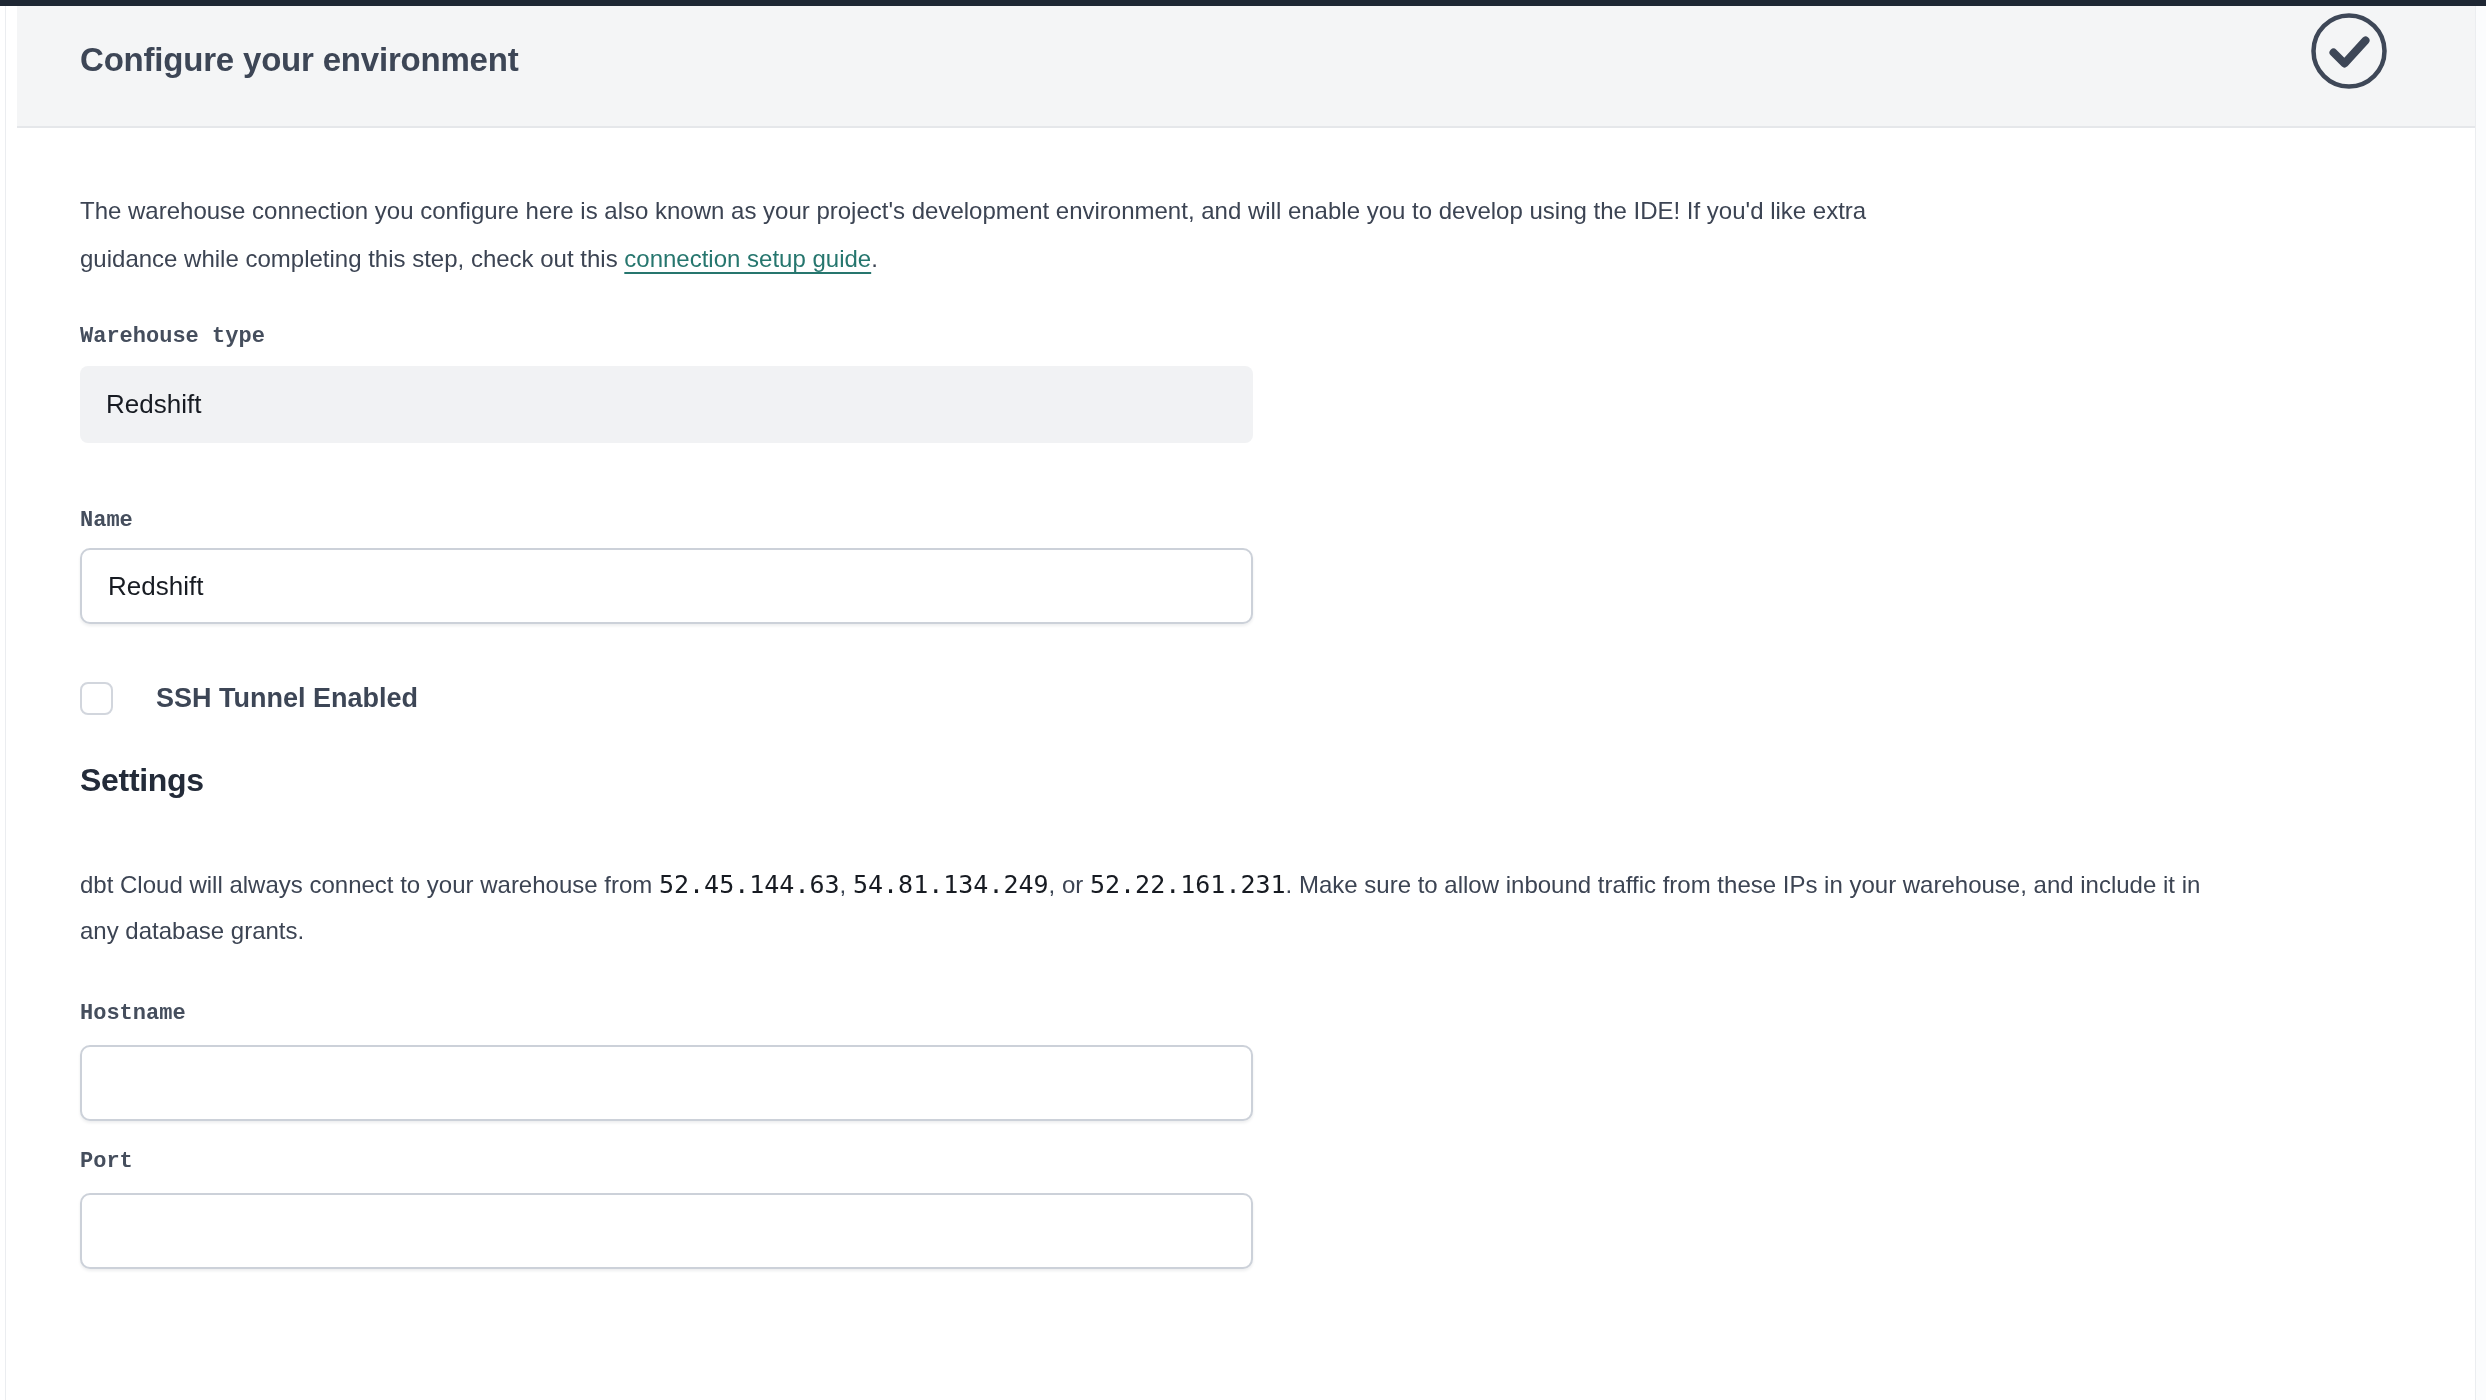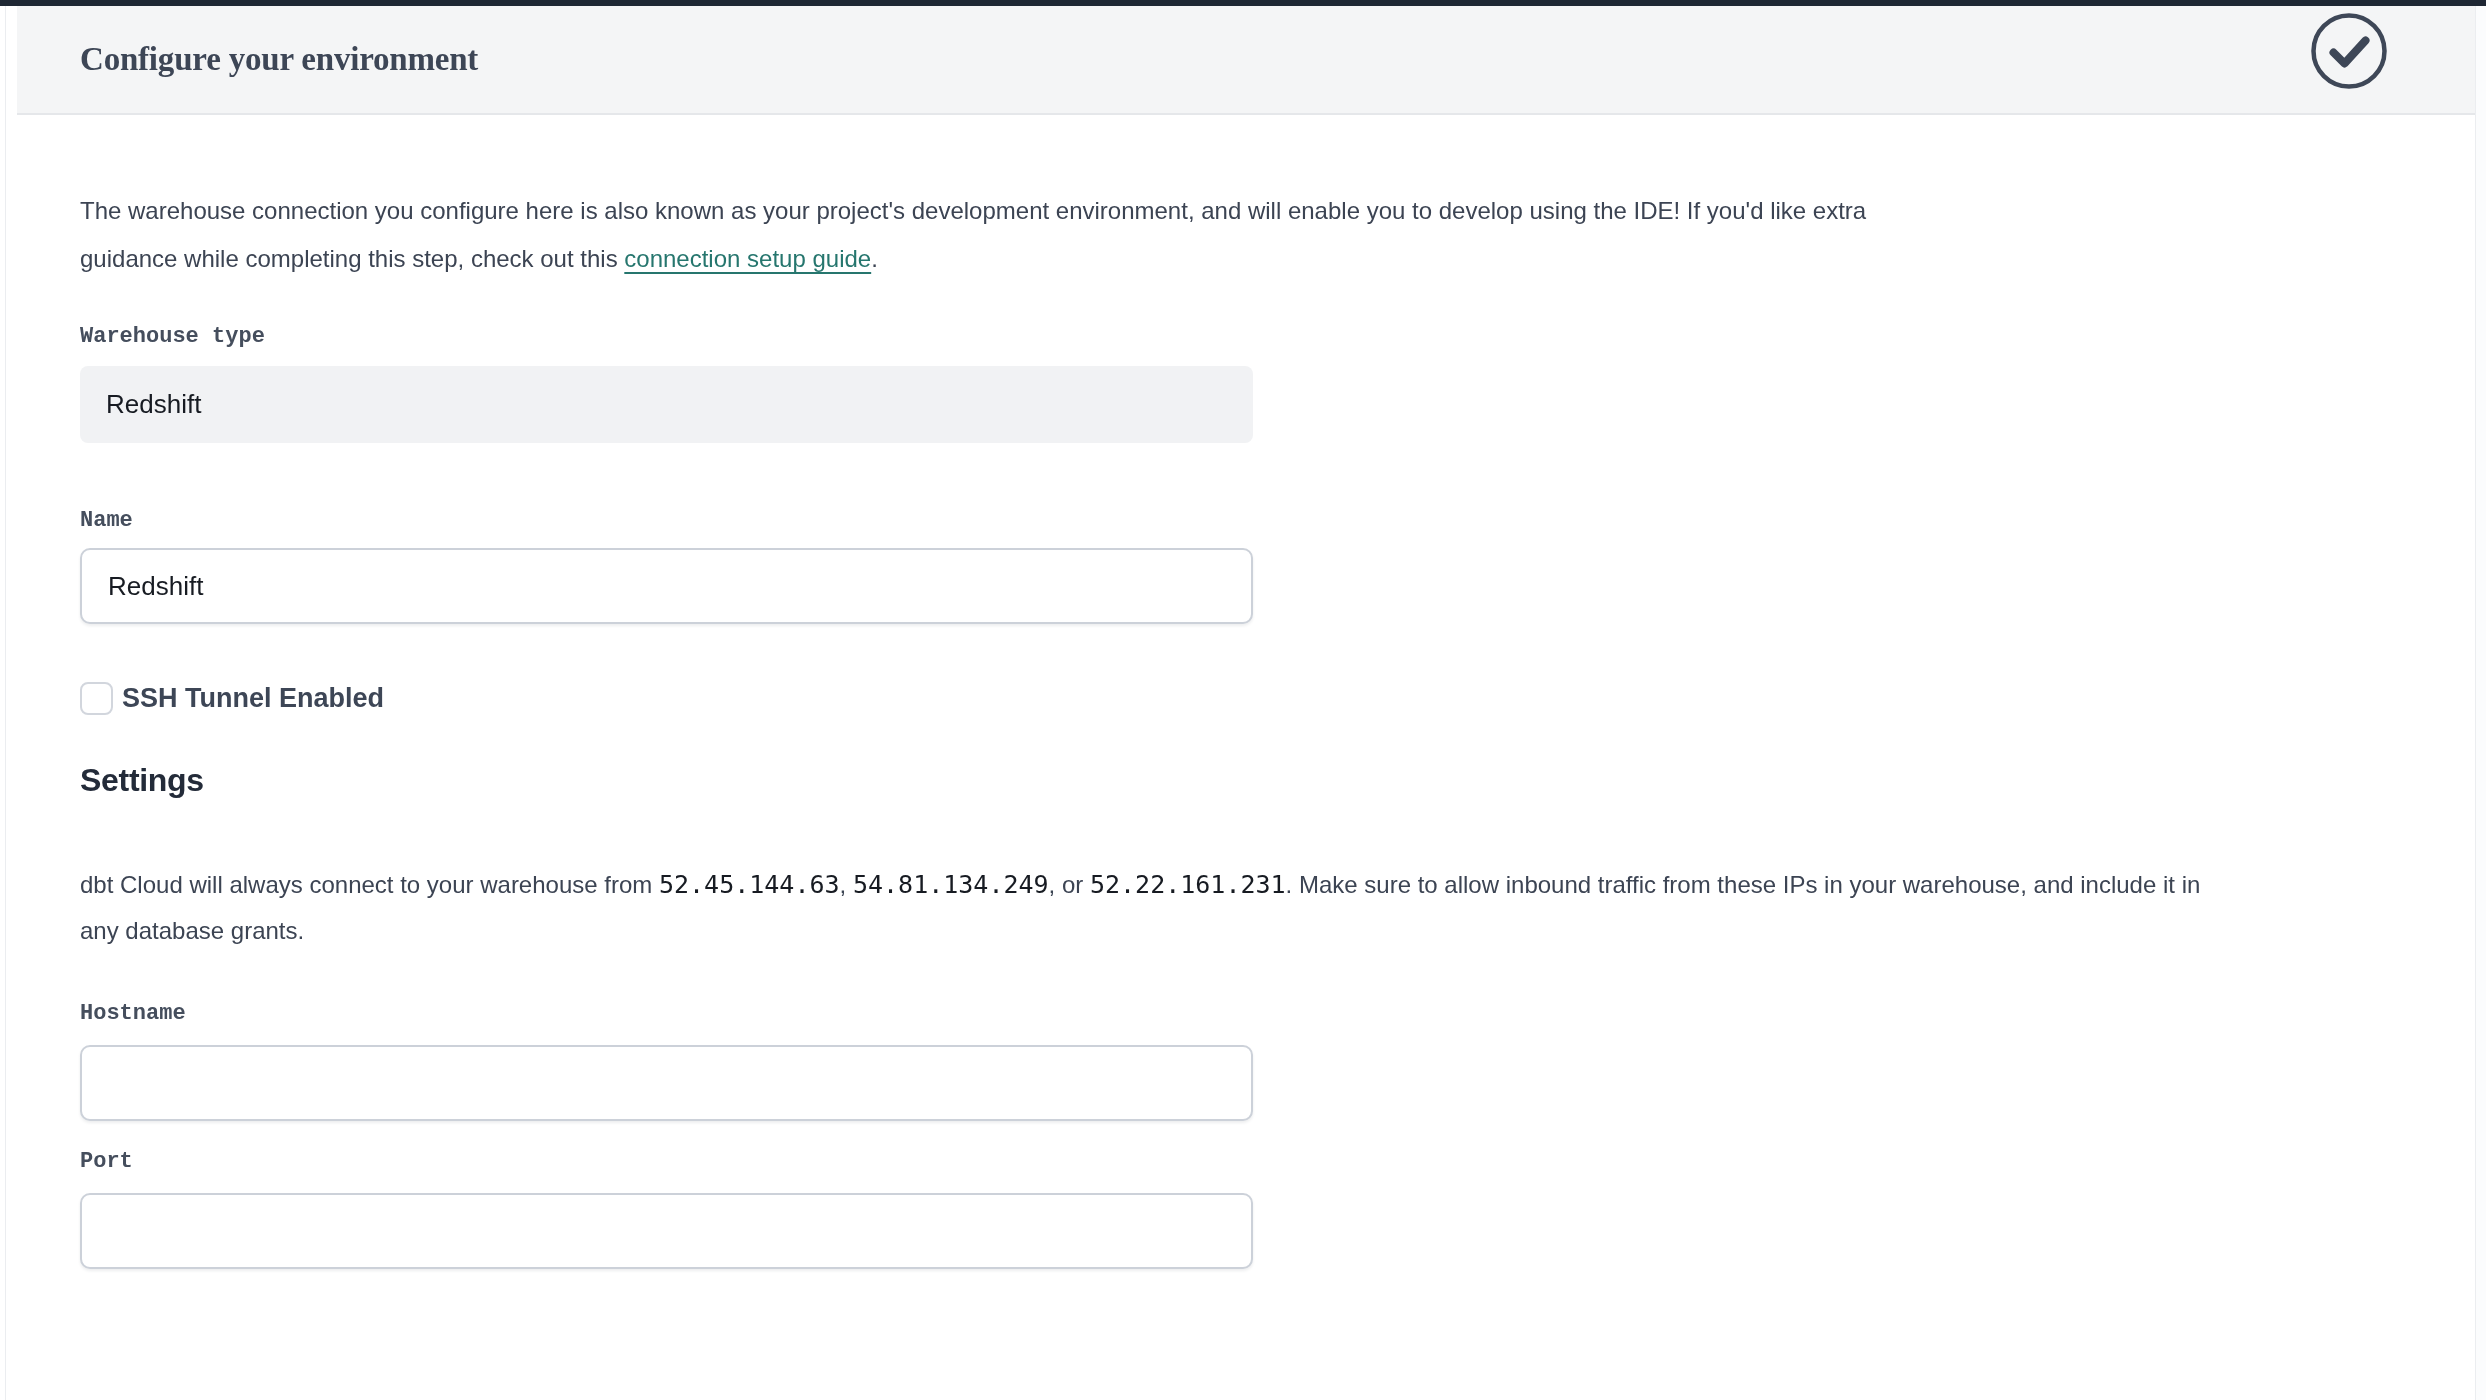--- a/index.html
+++ b/index.html
@@ -25,24 +25,23 @@
     width:2486px;height:1400px;
     background:#ffffff;
     overflow:hidden;
     font-family:"Liberation Sans","DejaVu Sans",sans-serif;
     color:var(--body-text);
   }
   .topbar{position:absolute;left:0;top:0;width:2486px;height:6px;background:var(--topbar);}
   .left-line{position:absolute;left:5px;top:6px;width:1px;height:1394px;background:var(--divider);}
   .scroll-strip{position:absolute;left:2475px;top:6px;width:11px;height:1394px;background:#fbfcfd;border-left:1px solid var(--divider);}
   .card-header{
-    position:absolute;left:17px;top:6px;width:2458px;height:109px;
+    position:absolute;left:17px;top:6px;width:2458px;height:122px;
     background:var(--header-bg);
     border-bottom:2px solid var(--header-border);
-    font-family:Liberation Serif, serif;
   }
   .card-title{
     position:absolute;left:63px;top:0;height:107px;
     display:flex;align-items:center;
     font-size:33px;font-weight:700;color:var(--title);
     letter-spacing:-0.2px;
   }
   .check-badge{position:absolute;right:87px;top:6px;width:78px;height:78px;}
   .content{position:absolute;left:80px;top:115px;width:2330px;}
   .intro{margin-top:72px;font-size:24px;line-height:48px;color:var(--body-text);}
@@ -58,21 +57,21 @@
   }
   .lbl-name{margin-top:64px;}
   .text-input{
     display:block;margin-top:14px;width:1173px;height:76px;
     background:#ffffff;border:2px solid var(--input-border);border-radius:10px;
     padding-left:26px;font-size:26px;color:var(--value-text);
     font-family:"Liberation Sans","DejaVu Sans",sans-serif;
     box-shadow:0 2px 3px rgba(25,35,50,0.08);
     outline:none;
   }
-  .checkbox-row{margin-top:58px;display:flex;align-items:center;gap:9px;}
+  .checkbox-row{margin-top:58px;display:flex;align-items:center;gap:43px;}
   .checkbox{
     width:33px;height:33px;flex:0 0 33px;
     background:#ffffff;border:2px solid var(--checkbox-border);border-radius:8px;
     cursor:pointer;
   }
   .checkbox-label{font-size:27px;font-weight:700;color:var(--title);}
   .settings-heading{margin-top:41px;font-size:32px;font-weight:700;color:var(--heading);line-height:48px;letter-spacing:-0.3px;}
   .ips{margin-top:58px;font-size:24px;line-height:46px;color:var(--body-text);}
   .mono{font-family:"DejaVu Sans Mono","Liberation Mono",monospace;font-size:25px;color:var(--value-text);}
   .lbl-host{margin-top:46px;}

